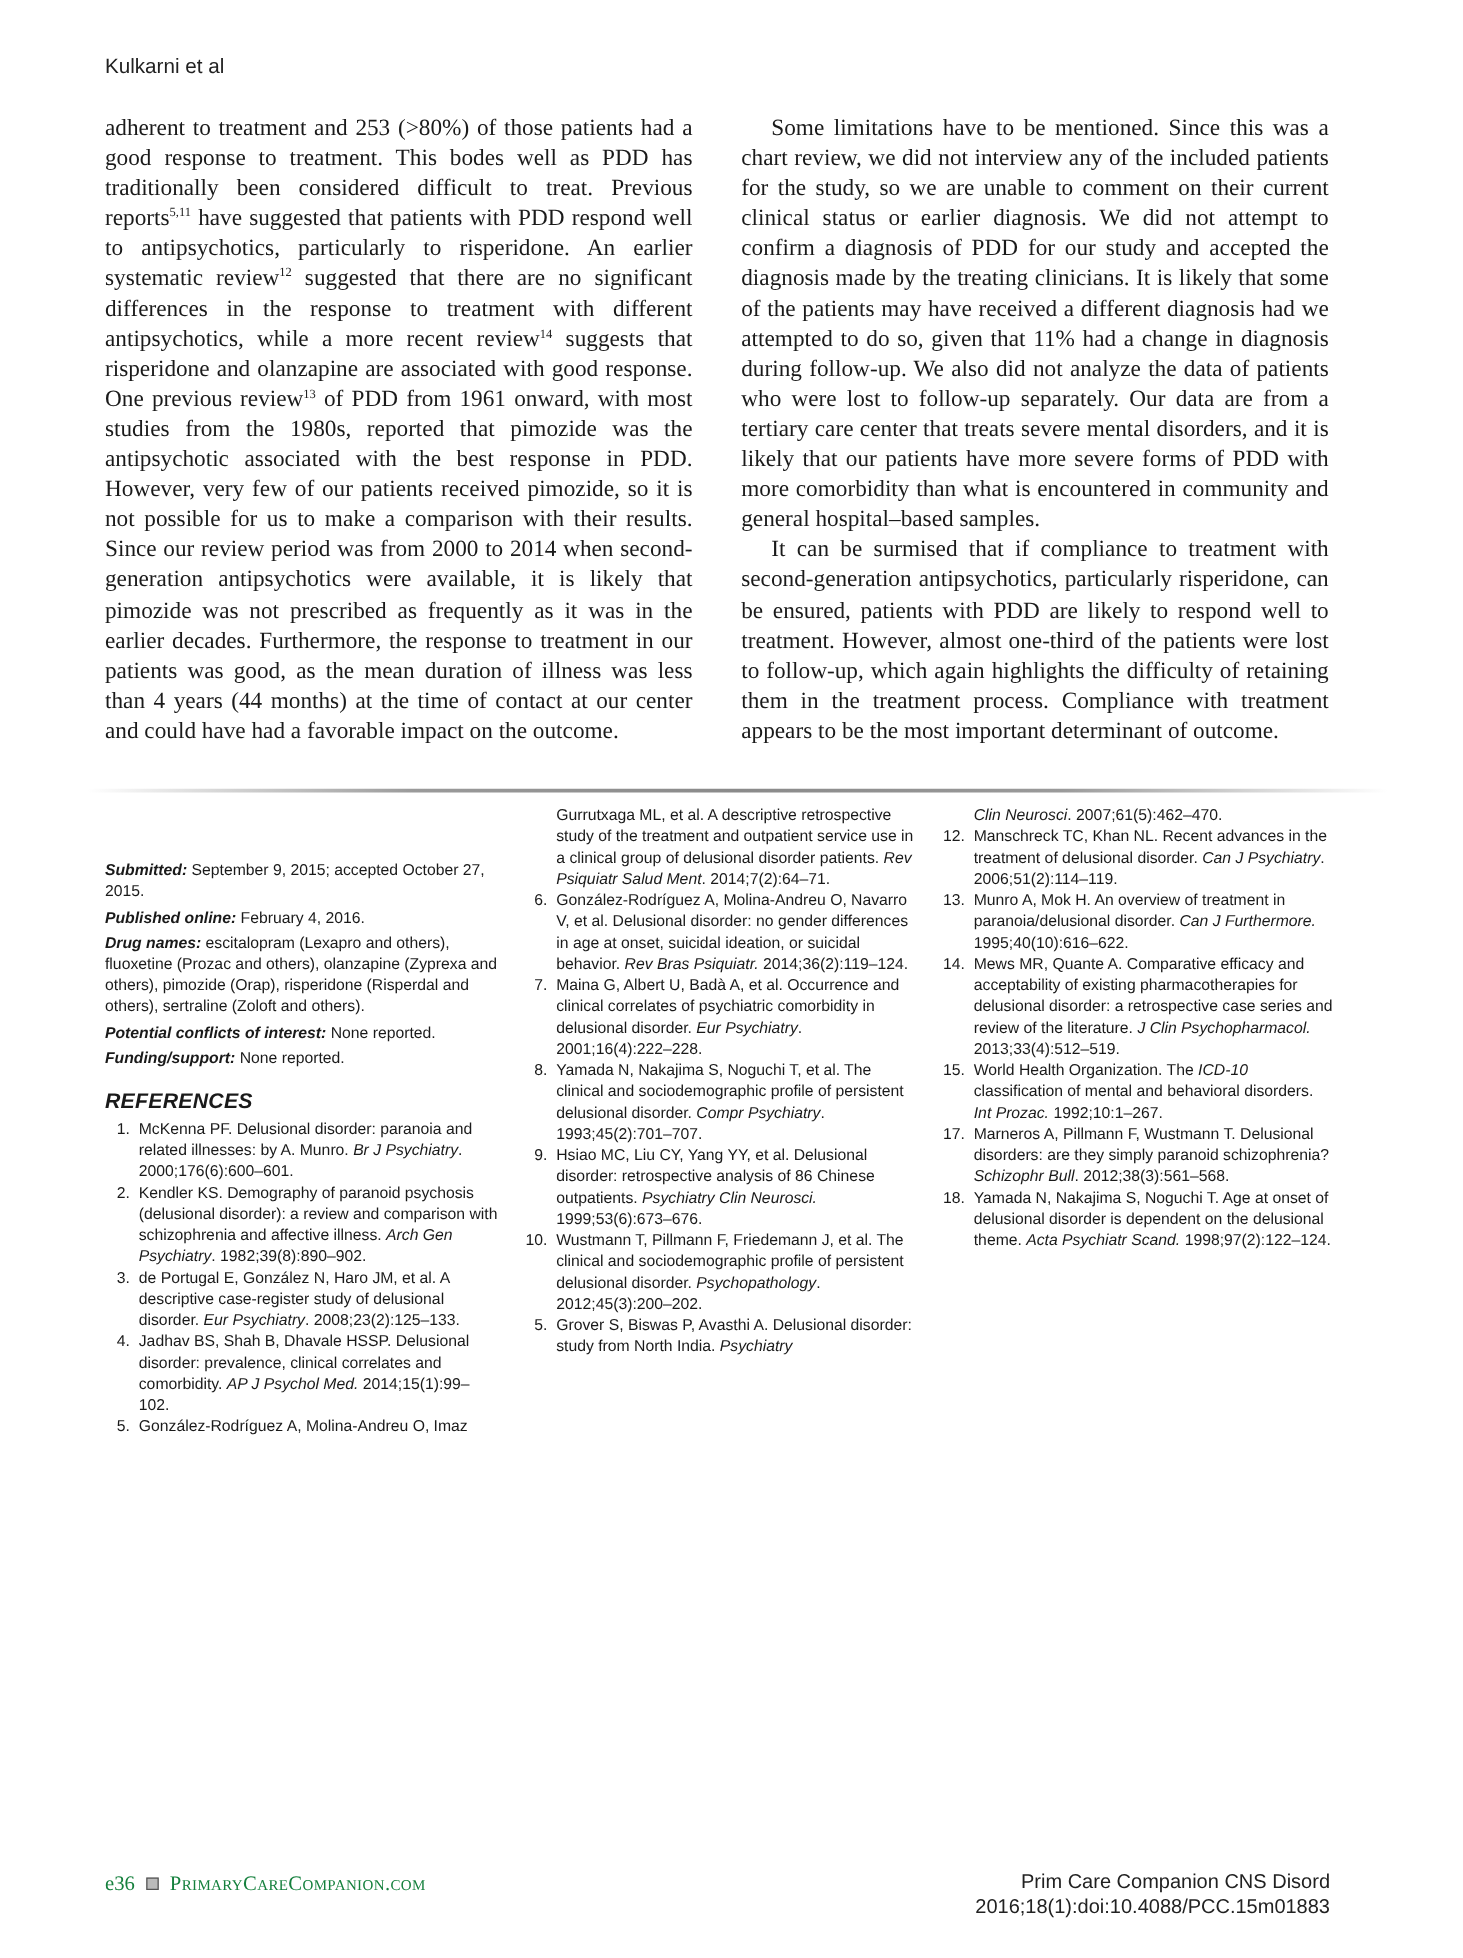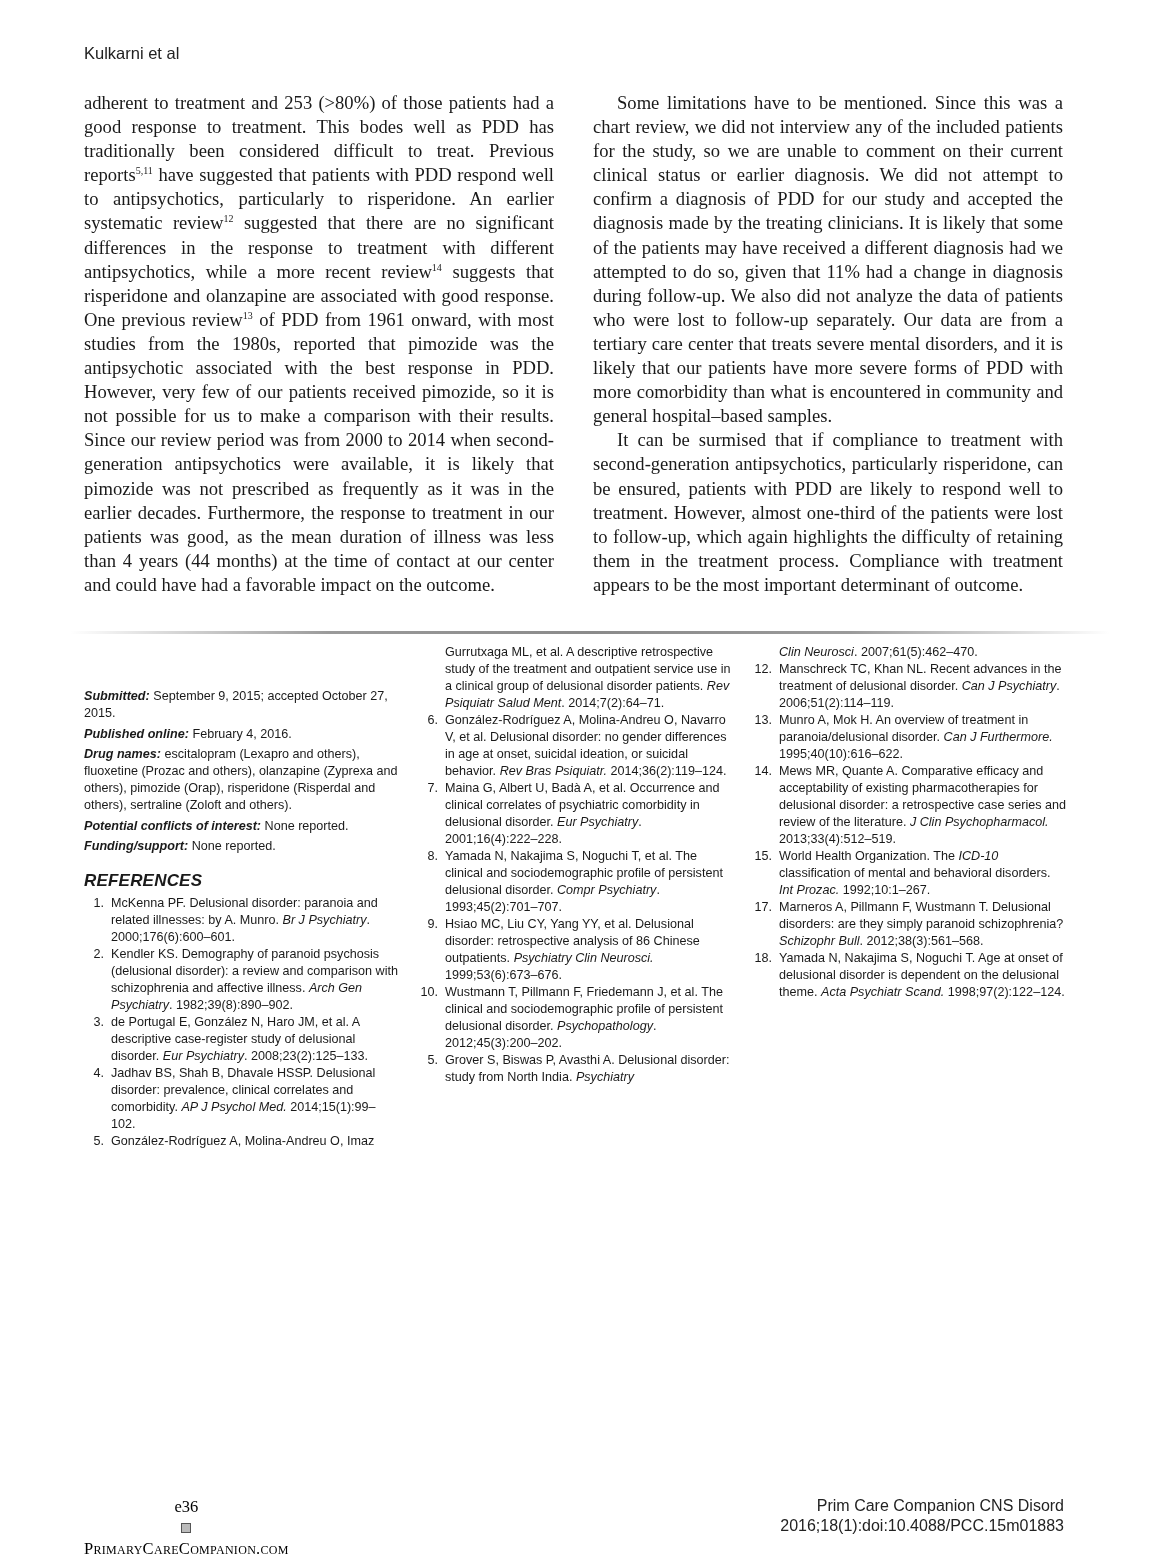--- a/index.html
+++ b/index.html
@@ -41,22 +41,22 @@
     font-family: "Liberation Sans", sans-serif; font-weight: bold; font-size: 17px;
     margin: 17px 0 6px 0; letter-spacing: 0.2px; font-style: italic;
   }
 
   .ref { position: relative; padding-left: 27px; margin: 0; }
   .ref .num { position: absolute; left: 0; width: 20px; text-align: right; }
   .ref i { font-style: italic; }
 
   .footer-left {
     position: absolute; left: 84px; top: 1497px;
-    font-family: "Liberation Serif", serif; font-size: 16.5px; color: #000000;
-    display: flex; align-items: center; gap: 6px; flex-direction: column;
+    font-family: "Liberation Serif", serif; font-size: 16.5px; color: #15803d;
+    display: flex; align-items: center; gap: 6px;
   }
   .footer-left .square {
     display: inline-block; width: 10px; height: 10px; border: 1.5px solid #555;
     background: #bbb; box-sizing: border-box; margin: 0 3px;
   }
   .footer-left .site { font-variant: small-caps; letter-spacing: 0.3px; }
 
   .footer-right {
     position: absolute; right: 106px; top: 1496px; text-align: right;
     font-family: "Liberation Sans", sans-serif; font-size: 16px; line-height: 19.5px; color: #222;

